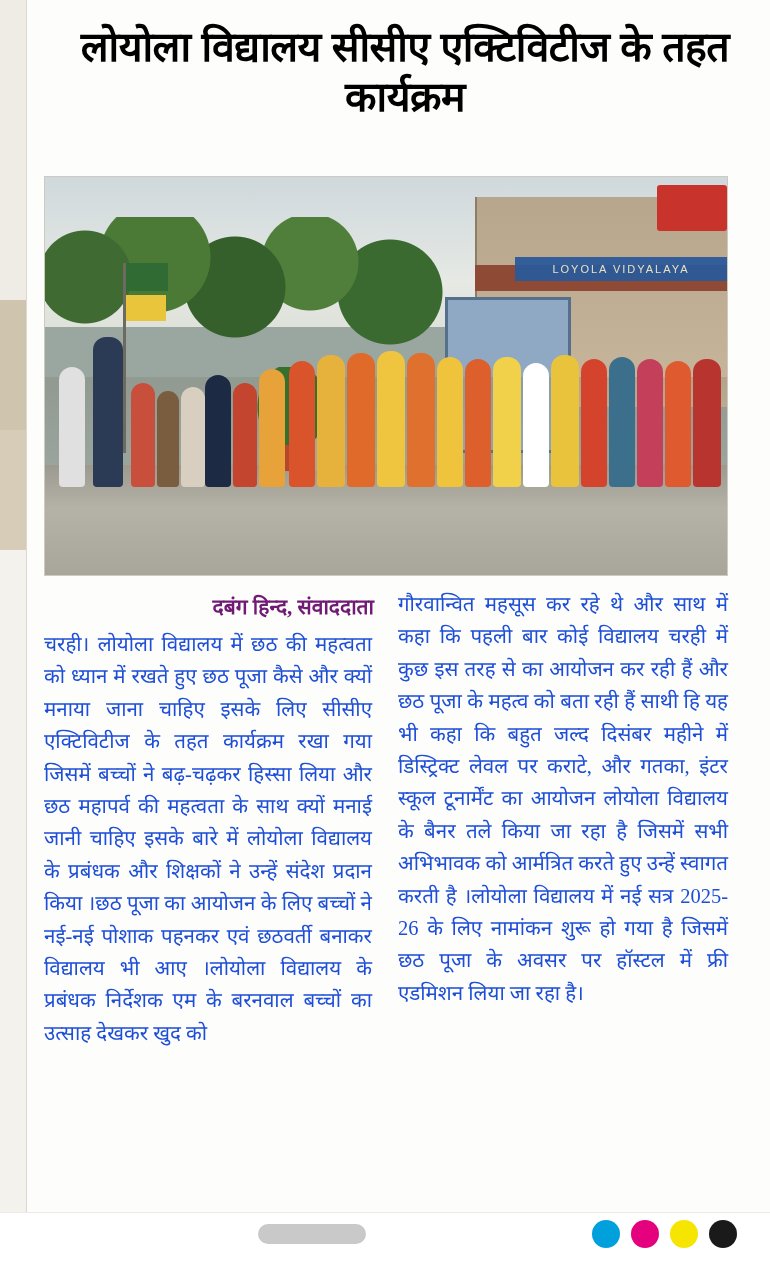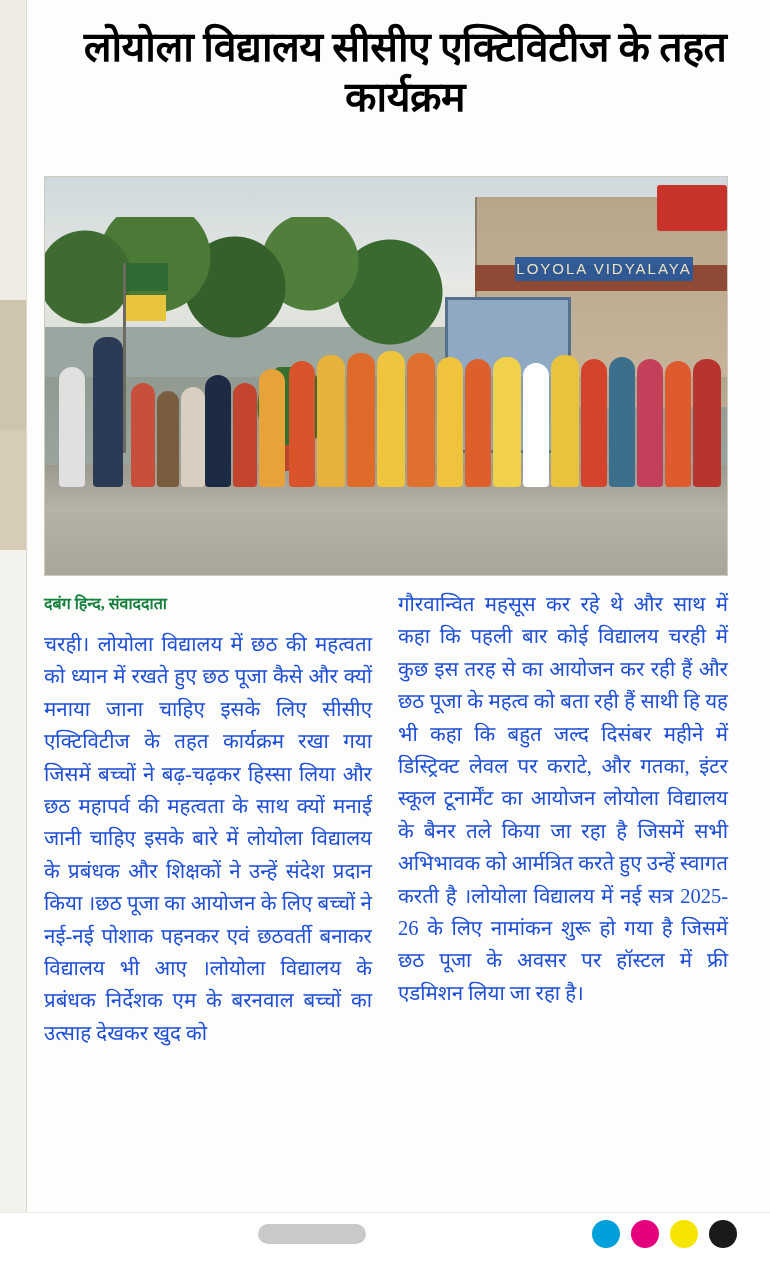--- a/index.html
+++ b/index.html
@@ -35,21 +35,21 @@
     position: absolute;
     left: 0;
     width: 26px;
   }
   .headline {
     position: absolute;
     left: 60px;
     top: 22px;
     width: 690px;
     text-align: center;
-    font-family: Liberation Serif, serif;
+    font-family: Liberation Sans, sans-serif;
     font-weight: 700;
     font-size: 41px;
     line-height: 50px;
     letter-spacing: -0.5px;
     color: #000;
   }
   .photo {
     position: absolute;
     left: 44px;
     top: 176px;
@@ -78,25 +78,25 @@
   .ph-building {
     position: absolute; left: 430px; top: 20px; width: 252px; height: 210px;
     background: linear-gradient(#b7a58c, #c8b79c);
     border-left: 2px solid #8d7d66;
   }
   .ph-roof {
     position: absolute; left: 430px; top: 88px; width: 252px; height: 26px;
     background: #8e4a35;
   }
   .ph-banner {
-    position: absolute; left: 470px; top: 80px; width: 178px; height: 24px;
+    position: absolute; left: 470px; top: 80px; width: 212px; height: 24px;
     background: #2c5a9a;
     color: #f0e9c8;
     font-family: "Liberation Sans", sans-serif;
-    font-size: 15px;
+    font-size: 11px;
     letter-spacing: 2px;
     text-align: center;
     line-height: 24px;
     opacity: 0.95;
   }
   .ph-gate {
     position: absolute; left: 400px; top: 120px; width: 120px; height: 150px;
     background: #8fa9c4;
     border: 3px solid #55708c;
   }
@@ -149,24 +149,24 @@
   .ph-plant {
     position: absolute; left: 212px; top: 190px; width: 70px; height: 84px;
     background:
       radial-gradient(ellipse at 35px 40px, #35702f 0 34px, transparent 35px);
   }
   .byline {
     position: absolute;
     left: 44px;
     top: 592px;
     width: 330px;
-    text-align: left;
+    text-align: right;
     font-weight: 700;
-    font-size: 16px;
-    color: #15803d;
+    font-size: 21px;
+    color: #701a75;
   }
   .col {
     position: absolute;
     top: 628px;
     width: 328px;
     font-size: 20.5px;
     line-height: 32.4px;
     text-align: justify;
     color: #1d4ed8;
     font-family: "Liberation Serif", serif;

